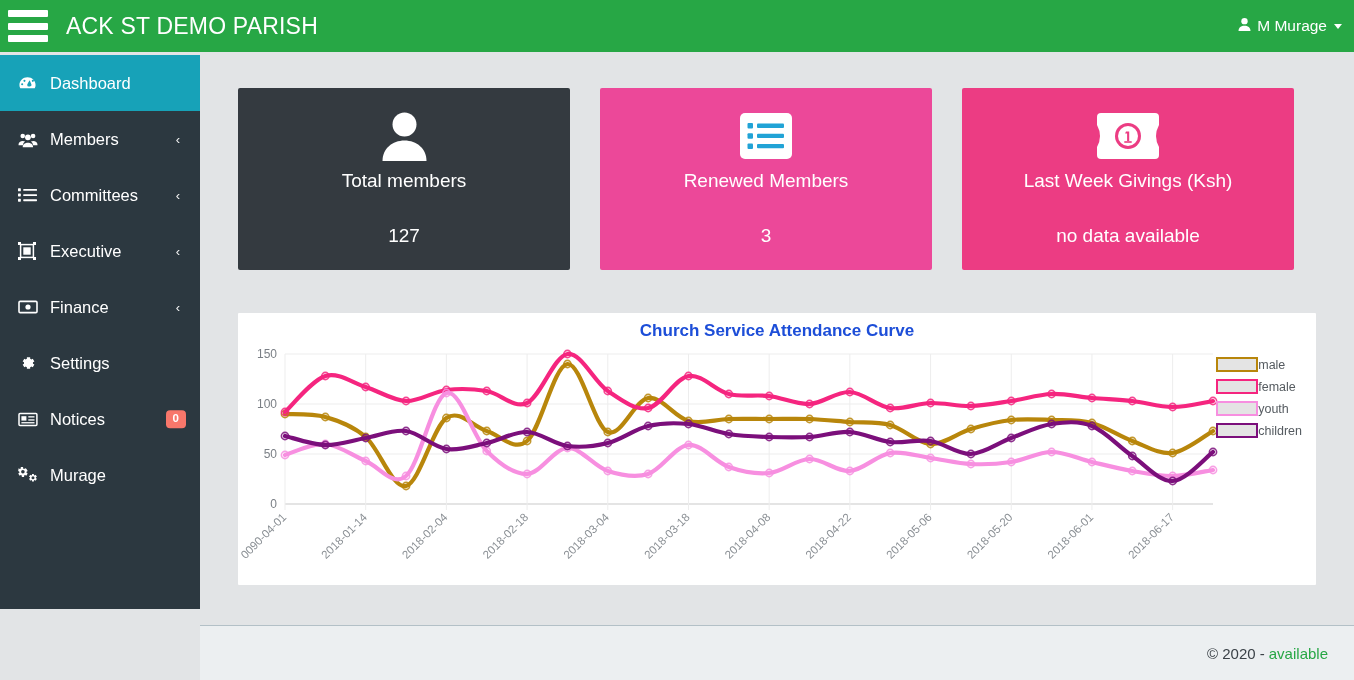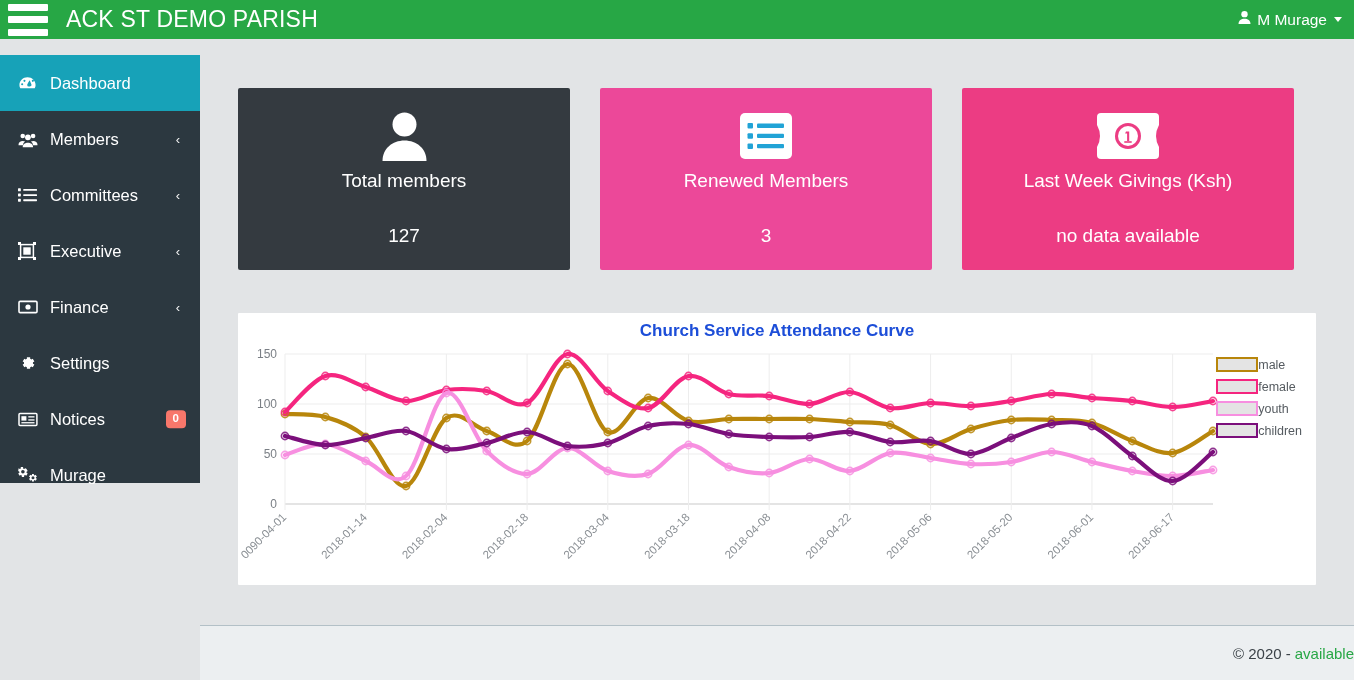--- a/index.html
+++ b/index.html
@@ -6,21 +6,21 @@
   html, body {
     width: 1354px; height: 680px;
     font-family: "Liberation Sans", sans-serif;
     background: #e2e4e6;
     overflow: hidden;
   }
   .app { position: relative; width: 1354px; height: 680px; }
 
   
   .topbar {
-    position: absolute; left: 0; top: 0; width: 1354px; height: 39px;
+    position: absolute; left: 0; top: 0; width: 1354px; height: 52px;
     background: #27a745; display: flex; align-items: center;
   }
   .hamburger {
     width: 40px; height: 32px; margin-left: 8px; margin-right: 18px;
     display: flex; flex-direction: column; justify-content: space-between;
     cursor: pointer;
   }
   .hamburger span { display: block; height: 7px; background: #fff; border-radius: 1px; }
   .brand {
     color: #fff; font-size: 23px; font-weight: 400; letter-spacing: .2px;
@@ -32,21 +32,21 @@
     color: #fff; font-size: 15.5px; cursor: pointer;
   }
   .caret-down {
     width: 0; height: 0; margin-left: 2px;
     border-left: 4.5px solid transparent; border-right: 4.5px solid transparent;
     border-top: 5px solid #fff;
   }
 
   
   .sidebar {
-    position: absolute; left: 0; top: 55px; width: 200px; height: 428px;
+    position: absolute; left: 0; top: 55px; width: 200px; height: 554px;
     background: #2c3840;
   }
   .nav-item {
     position: relative; display: flex; align-items: center;
     height: 56px; padding-left: 18px; color: #fff; cursor: pointer;
     font-size: 16.5px;
   }
   .nav-item.active { background: #17a2b8; }
   .nav-ico {
     width: 26px; display: inline-flex; align-items: center; justify-content: flex-start;
@@ -100,21 +100,21 @@
   }
   .legend-row { display: flex; align-items: center; }
   .legend-swatch { width: 42px; height: 15px; background: #e4e4e4; border: 2.5px solid #000; }
   .legend-label { font-size: 12.5px; color: #555b60; }
 
   
   .footer {
     position: absolute; left: 200px; top: 625px; width: 1154px; height: 55px;
     background: #eceff1; border-top: 1px solid #b3c0c7;
     display: flex; align-items: center; justify-content: flex-end;
-    font-size: 15px; color: #3b4248;
+    padding-right: 26px; font-size: 15px; color: #3b4248;
   }
   .footer .brandlink { color: #27a745; margin-left: 4px; }
 </style>
 </head>
 <body>
 
 <div class="app">
 
   <div class="topbar">
     <div class="hamburger">

